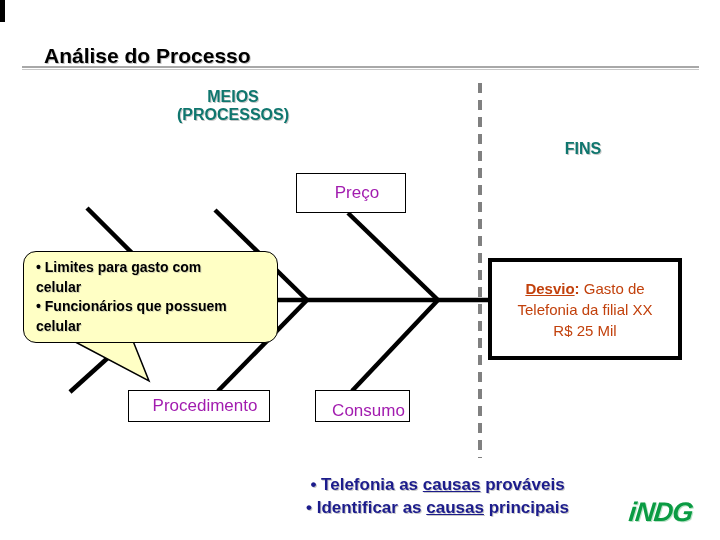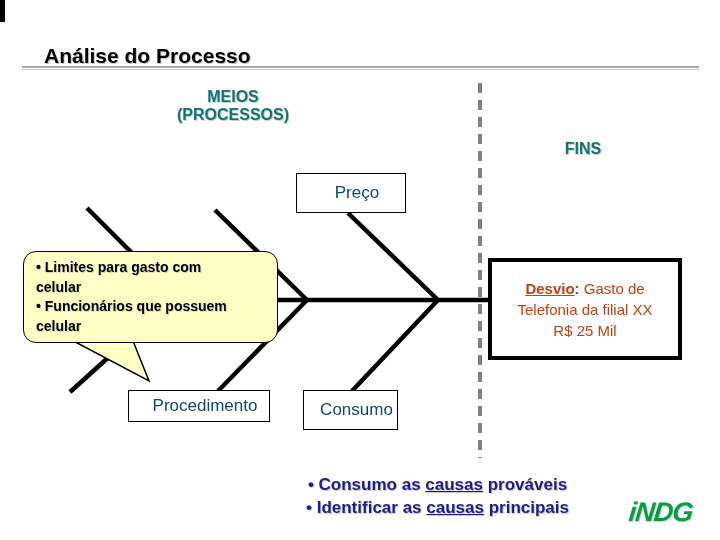--- a/index.html
+++ b/index.html
@@ -19,25 +19,25 @@
   .navy-label {
     position:absolute; color:#0f766e; font-weight:bold; font-size:16px;
     line-height:18px; text-align:center; text-shadow:1px 1px 0 #c9c9c9;
   }
   .meios { left:103px; top:88px; width:260px; }
   .fins  { left:523px; top:108px; width:120px;margin-top:32px; }
   svg.lines { position:absolute; left:0; top:0; z-index:1; }
   .box {
     position:absolute; background:#fff; border:1.5px solid #000; z-index:2;
     display:flex; align-items:center; justify-content:center;
-    font-size:17px; color:#0c4a6e; box-sizing:border-box; white-space:nowrap;padding-left:12px;
+    font-size:17px; color:#a21caf; box-sizing:border-box; white-space:nowrap;padding-left:12px;
   }
   .preco-box { left:296px; top:173px; width:110px; height:40px; }
   .procedimento-box { left:128px; top:390px; width:142px; height:32px; }
-  .consumo-box { left:303px; top:390px; width:95px; height:40px; }
+  .consumo-box { left:315px; top:390px; width:95px; height:32px;align-items:flex-end; }
   .desvio-box {
     position:absolute; left:488px; top:258px; width:194px; height:102px;
     background:#fff; border:4px solid #000; z-index:2; box-sizing:border-box;
     display:flex; flex-direction:column; align-items:center; justify-content:center;
     font-size:15px; line-height:21px; text-align:center; color:#c2410c;
   }
   .desvio-box span { white-space:pre-wrap; }
   .desvio-term { font-weight:bold; text-decoration:underline; }
   .desvio-sep { font-weight:bold; }
   .callout-tail { position:absolute; left:55px; top:330px; z-index:3; }
@@ -112,19 +112,19 @@
     <polygon points="64,336 149,381 131,336" fill="#ffffc5" stroke="#000" stroke-width="1.5"></polygon>
   </svg>
   <div class="callout-body">
     <div>• Limites para gasto com</div>
     <div>celular</div>
     <div>• Funcionários que possuem</div>
     <div>celular</div>
   </div>
 
   <div class="notes">
-    <div><span>• Consumo as </span><span class="u">causas</span><span> prováveis</span></div>
+    <div><span>• Telefonia as </span><span class="u">causas</span><span> prováveis</span></div>
     <div><span>• Identificar as </span><span class="u">causas</span><span> principais</span></div>
   </div>
 
   <div class="logo">iNDG</div>
 
 </div>
 
 </body></html>

